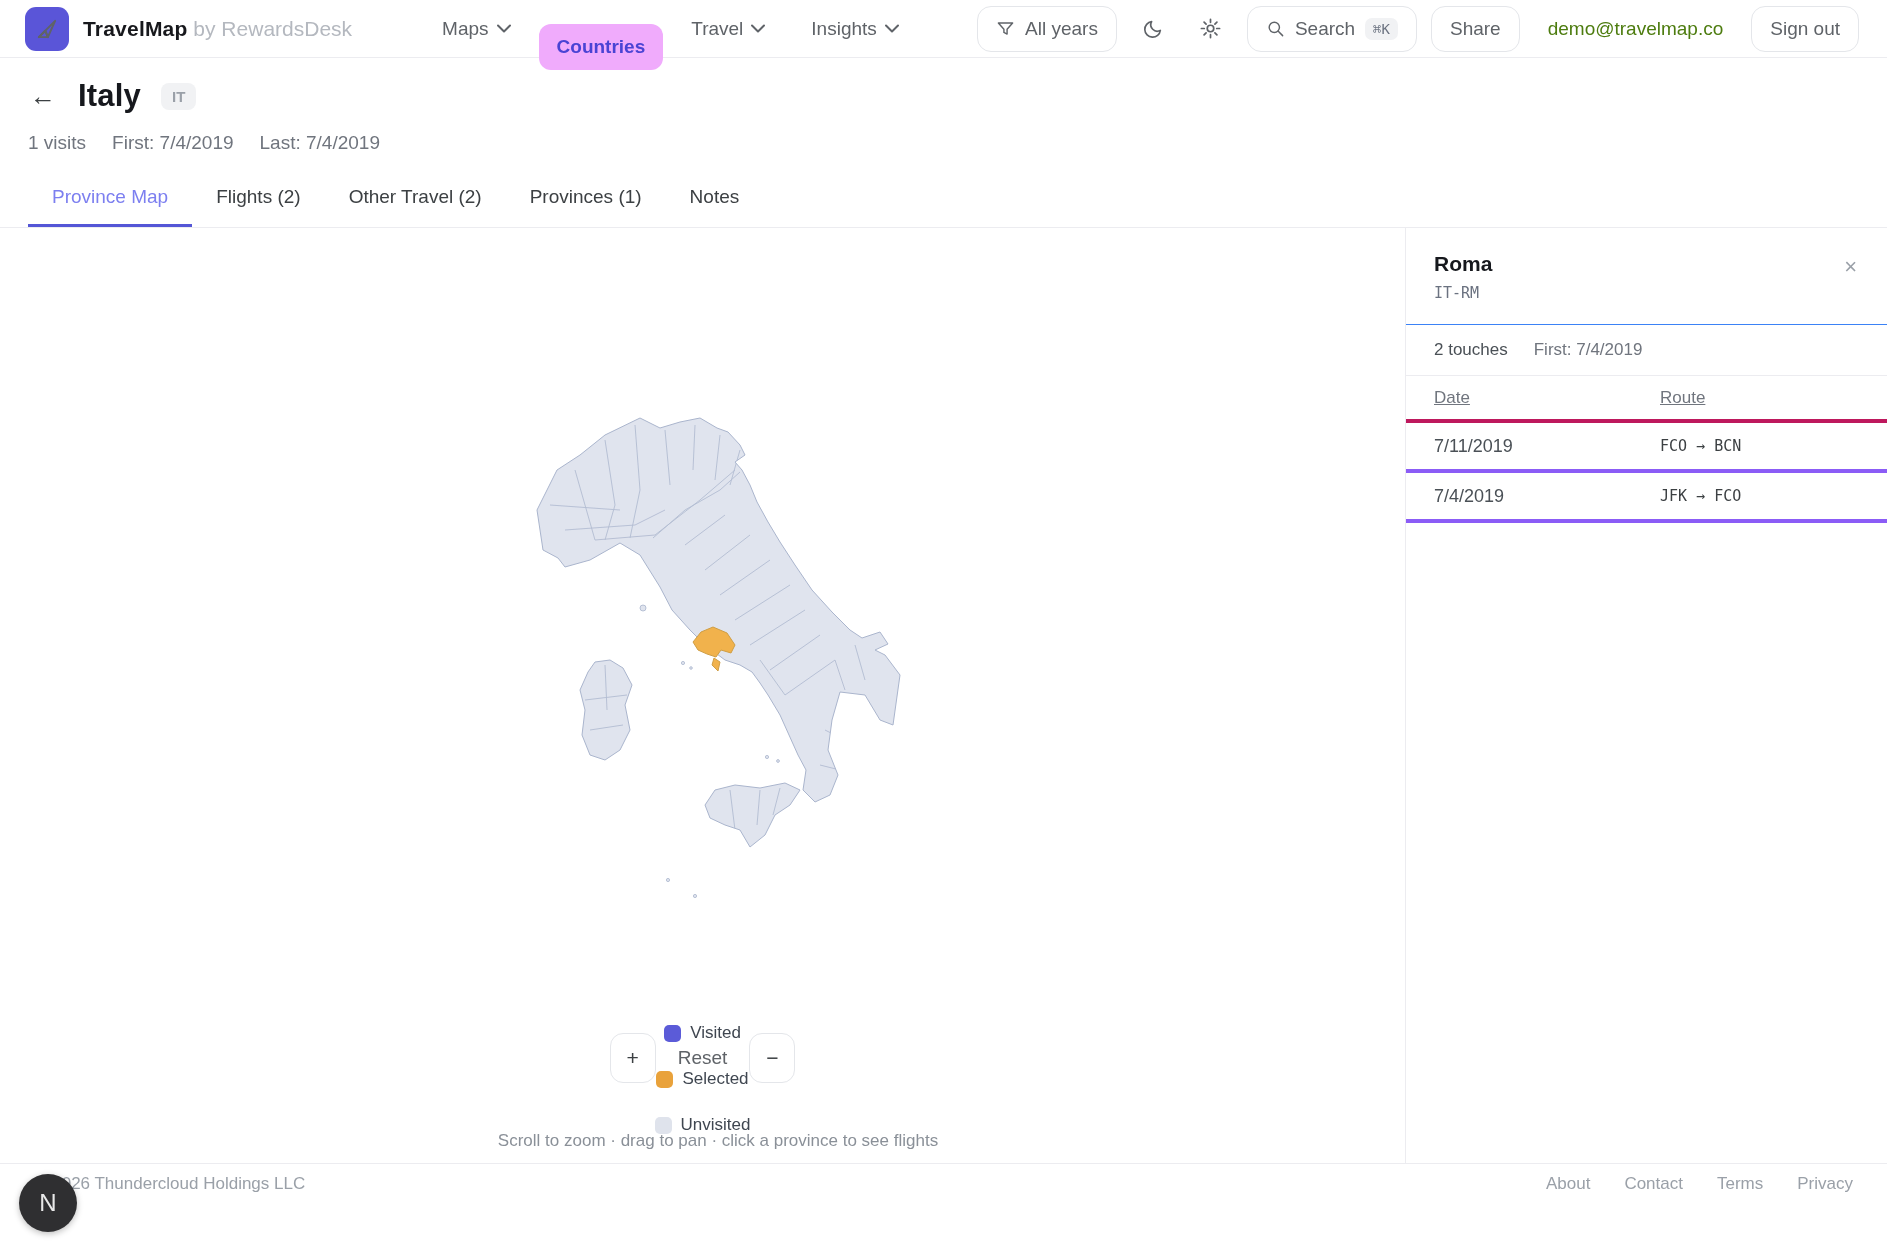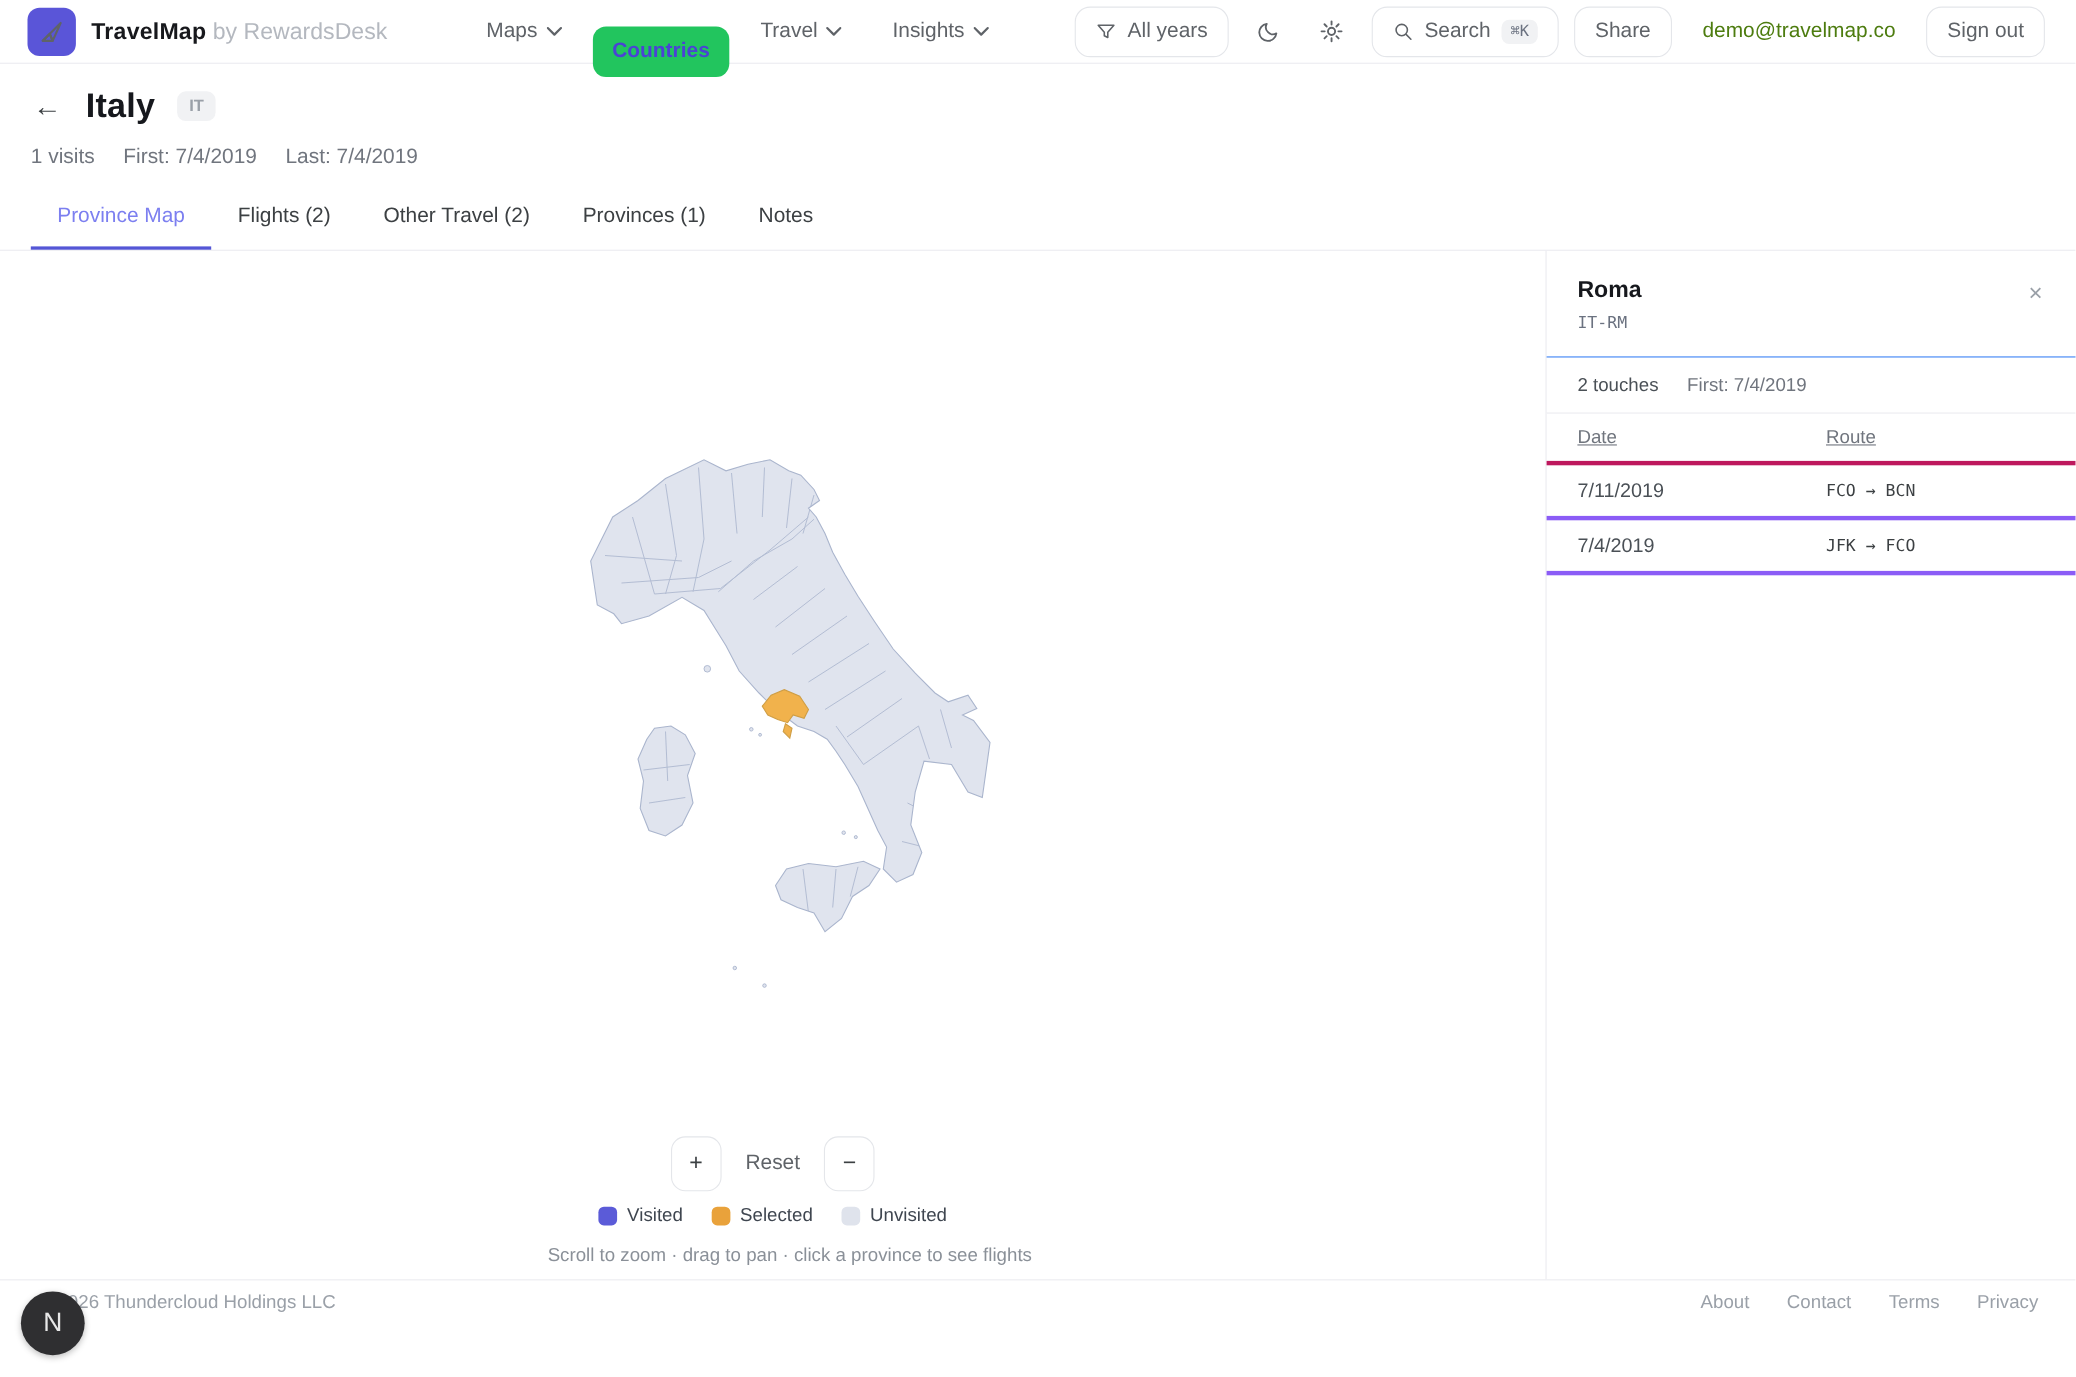--- a/index.html
+++ b/index.html
@@ -11,21 +11,21 @@
   .topnav { height:58px; display:flex; align-items:center; padding:0 28px 0 25px;
     border-bottom:1px solid #ececf0; background:#fff; }
   .logo { width:44px; height:44px; border-radius:11px; background:#5a55d8;
     display:flex; align-items:center; justify-content:center; flex:0 0 auto; }
   .brand { margin-left:14px; font-size:21px; white-space:nowrap; }
   .brand b { font-weight:700; color:#17181c; letter-spacing:.2px; }
   .brand span { color:#b4b8bf; font-weight:500; }
   .navlinks { display:flex; align-items:center; margin-left:72px; gap:10px; }
   .navitem { display:flex; align-items:center; gap:8px; padding:12px 18px; border-radius:12px;
     font-size:19px; color:#5f6368; font-weight:500; cursor:pointer; white-space:nowrap; }
-  .navitem.active { background:#22c55e; color:#4a43d4; font-weight:700;margin-top:36px; }
+  .navitem.active { background:#f0abfc; color:#4a43d4; font-weight:700;margin-top:36px; }
   .chev { width:14px; height:9px; }
   .chev polyline { fill:none; stroke:#5f6368; stroke-width:2; stroke-linecap:round; stroke-linejoin:round; }
   .spacer { flex:1; }
   .pillbtn { display:flex; align-items:center; gap:10px; border:1px solid #e4e6ea; background:#fff;
     border-radius:14px; padding:11px 18px; font-size:19px; color:#5f6368; font-weight:500;
     cursor:pointer; white-space:nowrap; }
   .iconbtn { width:44px; height:44px; display:flex; align-items:center; justify-content:center;
     cursor:pointer; color:#5f6368; }
   .kbd { background:#f1f2f4; border-radius:7px; padding:3px 8px; font-size:14px; color:#6b7280; }
   .email { font-size:19px; color:#4d7c0f; margin:0 14px; white-space:nowrap; }
@@ -50,22 +50,22 @@
 
   
   .content { display:flex; height:935px; }
   .maparea { position:relative; flex:1; overflow:hidden; }
   .mapsvg { position:absolute; left:535px; top:182px; }
   .map-ctl { position:absolute; left:0; right:0; bottom:80px; display:flex; align-items:center;
     justify-content:center; gap:18px; }
   .zoombtn { width:46px; height:50px; border:1px solid #e4e6ea; border-radius:13px; background:#fff;
     font-size:21px; color:#3c4043; display:flex; align-items:center; justify-content:center; cursor:pointer; }
   .resetbtn { font-size:19px; color:#5f6368; cursor:pointer; padding:0 4px; }
-  .legend { position:absolute; left:0; right:0; bottom:48px; display:flex; align-items:center;
-    justify-content:center; gap:26px; }
+  .legend { position:absolute; left:0; right:0; bottom:28px; display:flex; align-items:center;
+    justify-content:center; gap:26px;flex-direction:column; }
   .lgitem { display:flex; align-items:center; gap:9px; font-size:17px; color:#3f4650; }
   .sw { width:17px; height:17px; border-radius:5px; }
   .sw-visited { background:#5b5bd8; }
   .sw-selected { background:#e9a23b; }
   .sw-unvisited { background:#dfe3ec; }
   .maphint { position:absolute; left:4px; right:0; bottom:12px; text-align:center;
     font-size:17px; color:#8a9098;padding-left:27px; }
 
   
   .panel { width:482px; border-left:1px solid #ececf0; display:flex; flex-direction:column; }

